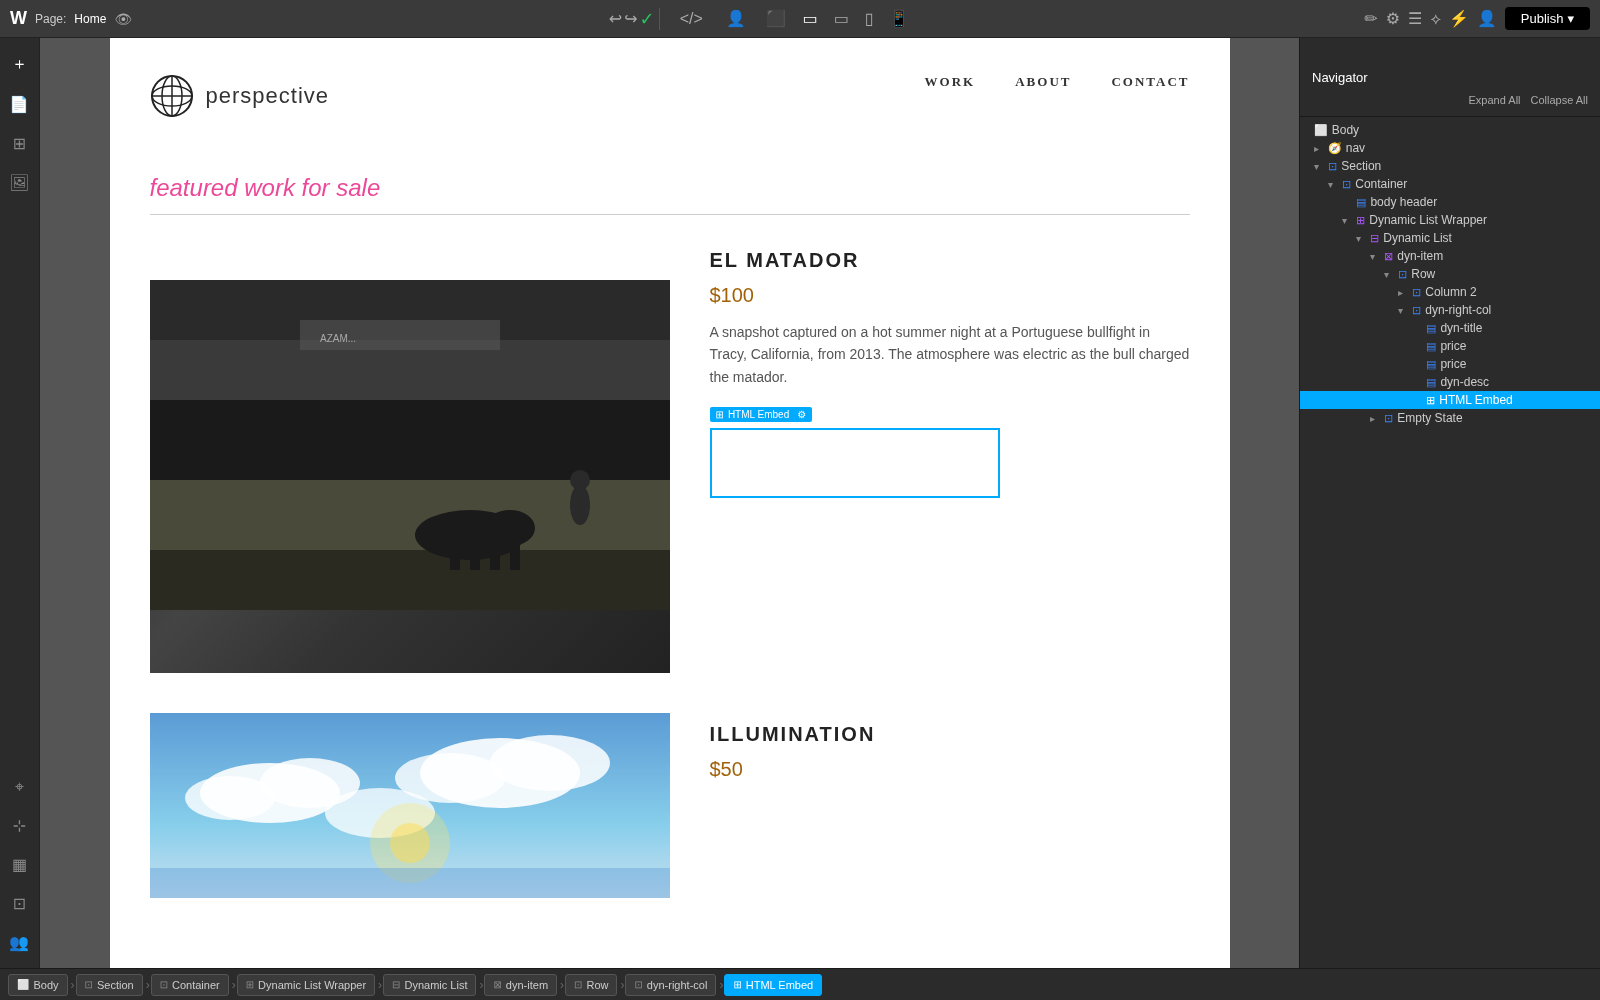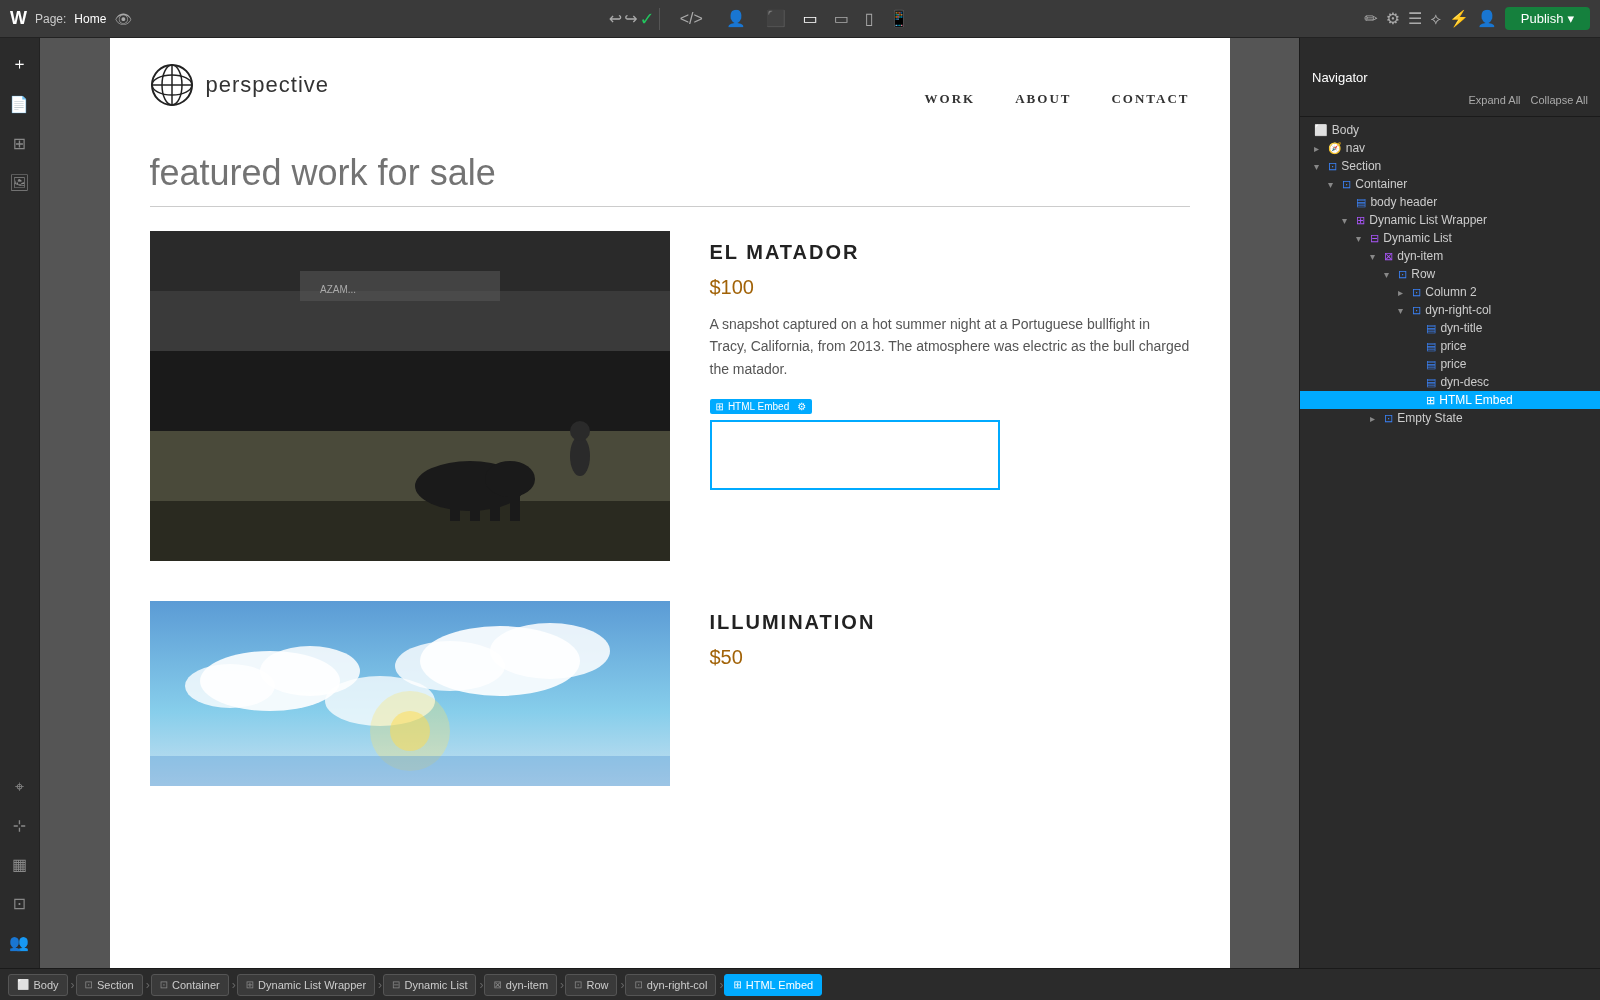--- a/index.html
+++ b/index.html
@@ -50,21 +50,21 @@
       align-items: center;
       gap: 8px;
       padding: 0 10px;
     }
     .top-bar-icon {
       color: #aaa;
       font-size: 16px;
       cursor: pointer;
     }
     .publish-btn {
-      background: #15803d;
+      background: #000000;
       color: #fff;
       border: none;
       border-radius: 4px;
       padding: 4px 16px;
       font-size: 13px;
       cursor: pointer;
       display: flex;
       gap: 4px;
     }
 
@@ -117,23 +117,23 @@
       width: 1120px;
       margin: 0 auto;
       height: 100%;
       overflow: hidden;
       position: relative;
     }
 
     
     .site-nav {
       display: flex;
-      align-items: flex-end;
+      align-items: flex-start;
       justify-content: space-between;
-      padding: 25px 40px;
+      padding: 36px 40px;
       border-bottom: none;
     }
     .site-logo {
       display: flex;
       align-items: center;
       gap: 12px;
     }
     .logo-icon {
       width: 44px;
       height: 44px;
@@ -155,23 +155,24 @@
       color: #333;
       text-decoration: none;
       font-family: Liberation Serif, serif;
     }
 
     
     .content-section {
       padding: 20px 40px 0;
     }
     .section-title {
-      font-size: 36px;
+      font-size: 24px;
       font-weight: 300;
-      color: #737373;
+      color: #ec4899;
+      font-style: italic;
       margin-bottom: 12px;
     }
     .section-divider {
       border: none;
       border-top: 1px solid #ccc;
       margin-bottom: 24px;
     }
 
     
     .product-item {
@@ -215,25 +216,26 @@
     .html-embed-box {
       border: 2px solid #0af;
       width: 290px;
       height: 70px;
       background: #fff;
     }
 
     
     .img-bullfight {
       width: 520px;
-      height: 330px;
+      height: 393px;
       background: linear-gradient(135deg, #1a1a1a 0%, #444 40%, #333 60%, #222 100%);
       position: relative;
       overflow: hidden;
       flex-shrink: 0;
+      margin-top: 41px;
     }
     .img-sky {
       width: 520px;
       height: 185px;
       background: linear-gradient(180deg, #5b9bd5 0%, #87CEEB 40%, #fff 70%, #e8e8e8 100%);
       position: relative;
       overflow: hidden;
       flex-shrink: 0;
     }
 

